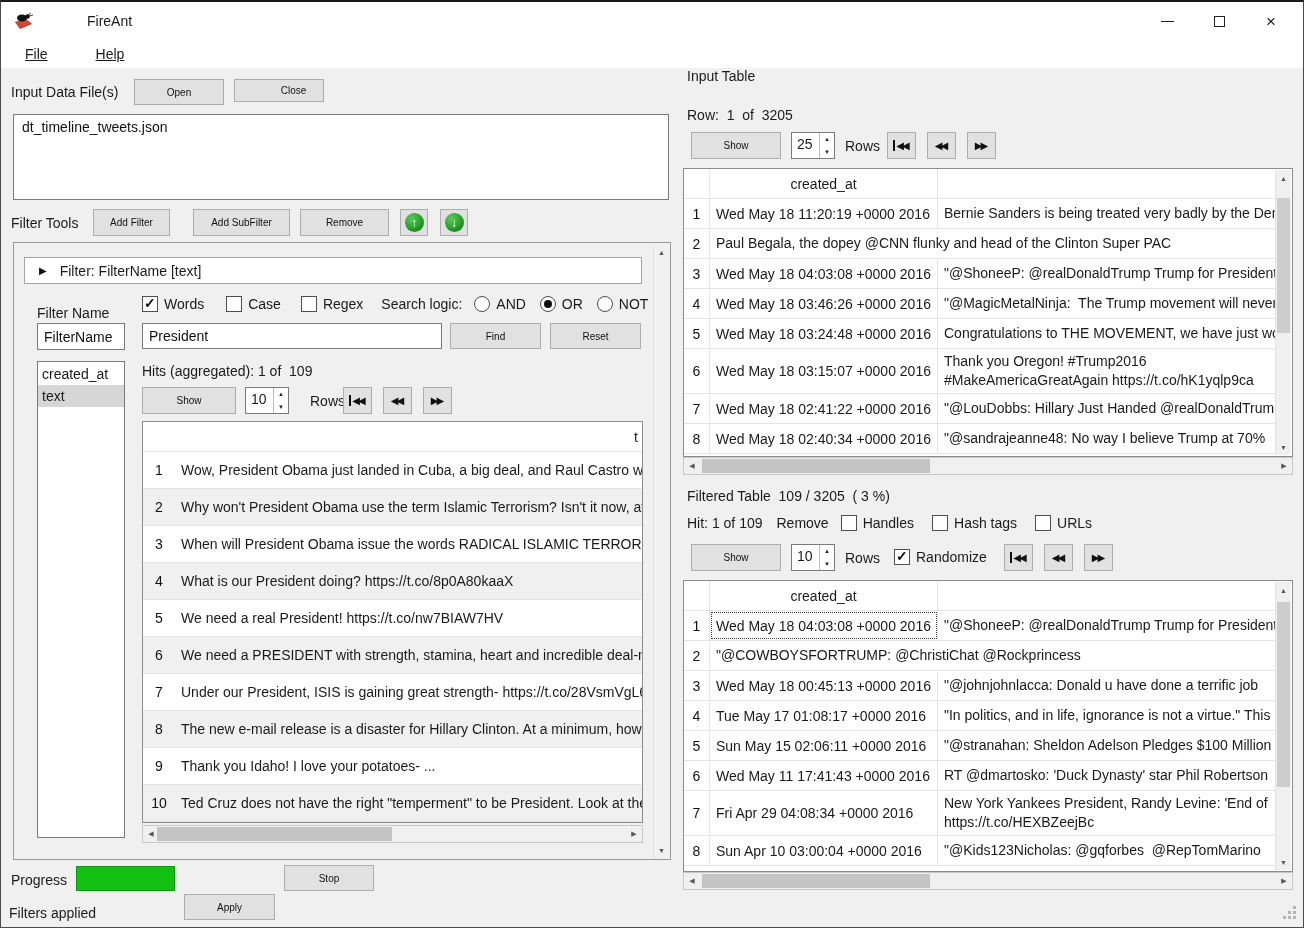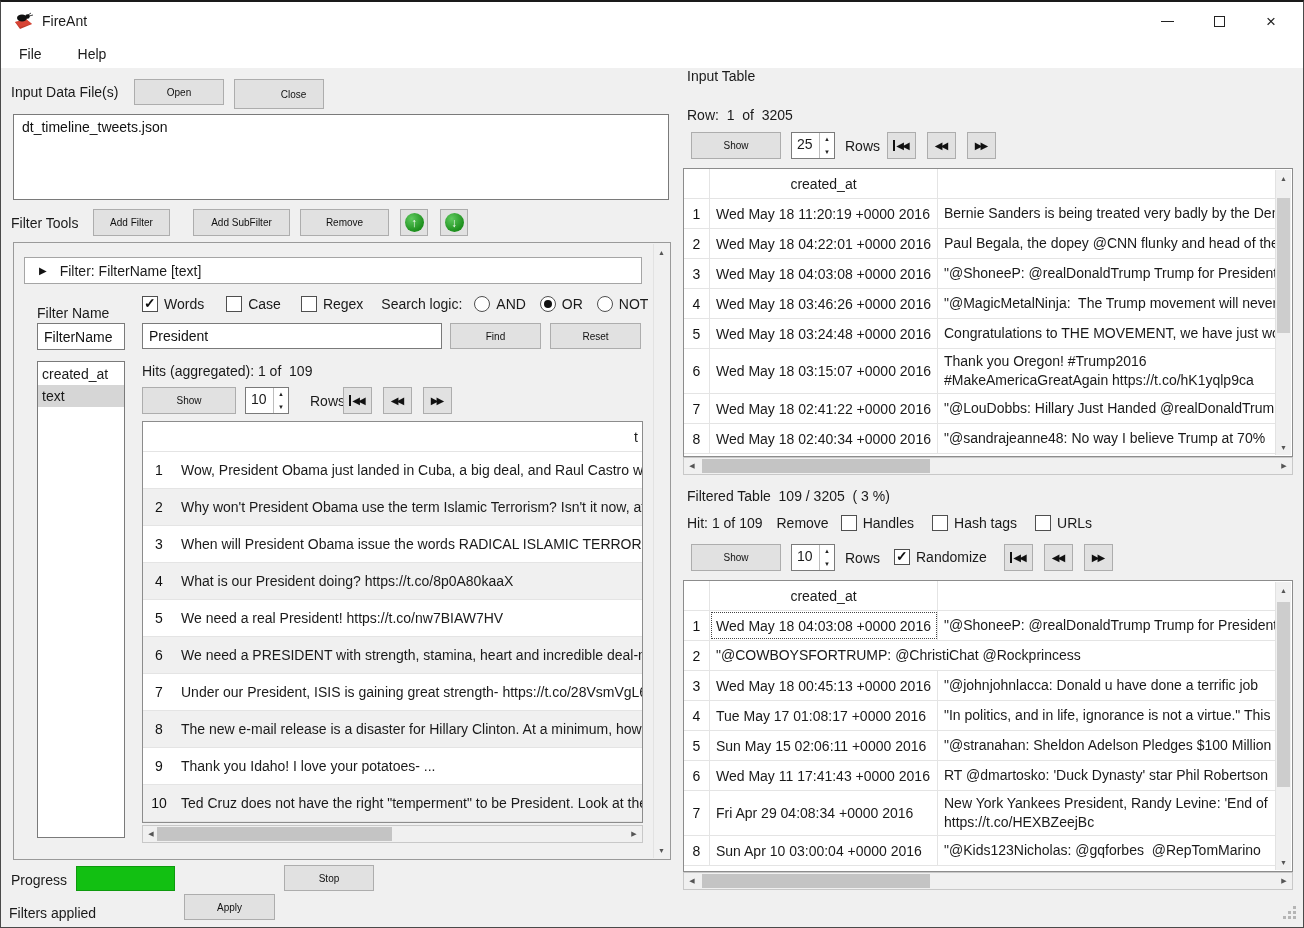--- a/index.html
+++ b/index.html
@@ -4,30 +4,30 @@
 <style>
   * { box-sizing: border-box; margin: 0; padding: 0; }
   html,body { width:1304px; height:928px; }
   body {
     font-family:"Liberation Sans", sans-serif;
     font-size:14px; color:#1a1a1a;
     background:#f0f0f0; position:relative; overflow:hidden;
     border:1px solid #4a4a4a; border-top:2px solid #1a1a1a;
   }
   
-  .titlebar { position:absolute; left:0; top:0; width:100%; height:38px; background:#fff; display:flex; align-items:center; }
+  .titlebar { position:absolute; left:0; top:0; width:100%; height:38px; background:#fff; display:flex; align-items:center;gap:45px; }
   .app-icon { width:20px; height:18px; margin-left:13px; }
   .app-title { margin-left:8px; font-size:14px; }
   .win-controls { position:absolute; right:6px; top:0; height:38px; display:flex; }
   .win-btn { width:52px; height:38px; display:flex; align-items:center; justify-content:center; color:#222; }
   .glyph-min { width:13px; border-top:1px solid #222; display:inline-block; }
   .glyph-max { width:11px; height:11px; border:1px solid #222; display:inline-block; }
   .glyph-close { font-size:17px; line-height:1; }
   .menubar { position:absolute; left:0; top:38px; width:100%; height:28px; background:#fff; display:flex; align-items:center; }
-  .menu-item { padding:0 18px; height:100%; display:flex; align-items:center; }
+  .menu-item { padding:0 24px; height:100%; display:flex; align-items:center;text-decoration:underline; }
   .content { position:absolute; left:0; top:66px; right:0; bottom:0; background:#f0f0f0; }
 
   
   .btn { position:absolute; background:#e1e1e1; border:1px solid #adadad; display:flex; align-items:center; justify-content:center; font-size:10px; color:#111; }
   .lbl { position:absolute; white-space:pre; }
   .textinput { position:absolute; background:#fff; border:1px solid #7a7a7a; font-family:"Liberation Sans",sans-serif; font-size:14px; padding:0 6px; color:#111; }
   .spin { position:absolute; width:44px; background:#fff; border:1px solid #7a7a7a; display:flex; }
   .spin .val { flex:1; padding:3px 0 0 5px; font-size:14px; }
   .spin .arrows { width:15px; border-left:1px solid #bdbdbd; display:flex; flex-direction:column; }
   .spin .arrows span { flex:1; display:flex; align-items:center; justify-content:center; font-size:6px; color:#222; }
@@ -123,21 +123,21 @@
 
 <div class="menubar">
   <div class="menu-item">File</div>
   <div class="menu-item">Help</div>
 </div>
 
 <div class="content">
 
   <span class="lbl" style="left:10px; top:16px;">Input Data File(s)</span>
   <div class="btn" style="left:133px; top:11px; width:90px; height:26px;">Open</div>
-  <div class="btn" style="left:233px; top:11px; width:90px; height:30px;padding-left:29px;">Close</div>
+  <div class="btn" style="left:233px; top:11px; width:90px; height:23px;padding-left:29px;">Close</div>
 
   <div class="textinput" id="filelist">dt_timeline_tweets.json</div>
 
   <span class="lbl" style="left:10px; top:147px;">Filter Tools</span>
   <div class="btn" style="left:92px; top:141px; width:77px; height:27px;">Add Filter</div>
   <div class="btn" style="left:192px; top:141px; width:97px; height:27px;">Add SubFilter</div>
   <div class="btn" style="left:299px; top:141px; width:89px; height:27px;">Remove</div>
   <div class="greenbtn" style="left:399px; top:141px;">
     <span class="greencircle">↑</span>
   </div>
@@ -295,21 +295,20 @@
           <div class="tcell created">created_at</div>
           <div class="tcell last"></div>
         </div>
       <div class="trow">
           <div class="tnum">1</div>
           <div class="tcell created">Wed May 18 11:20:19 +0000 2016</div>
           <div class="tcell last">Bernie Sanders is being treated very badly by the Dems. The system is rigged against him.</div>
         </div>
       <div class="trow">
           <div class="tnum">2</div>
-          <div class="tcell created">Wed May 18 04:22:01 +0000 2016</div>
           <div class="tcell last">Paul Begala, the dopey @CNN flunky and head of the Clinton Super PAC</div>
         </div>
       <div class="trow">
           <div class="tnum">3</div>
           <div class="tcell created">Wed May 18 04:03:08 +0000 2016</div>
           <div class="tcell last">"@ShoneeP: @realDonaldTrump Trump for President!</div>
         </div>
       <div class="trow">
           <div class="tnum">4</div>
           <div class="tcell created">Wed May 18 03:46:26 +0000 2016</div>

